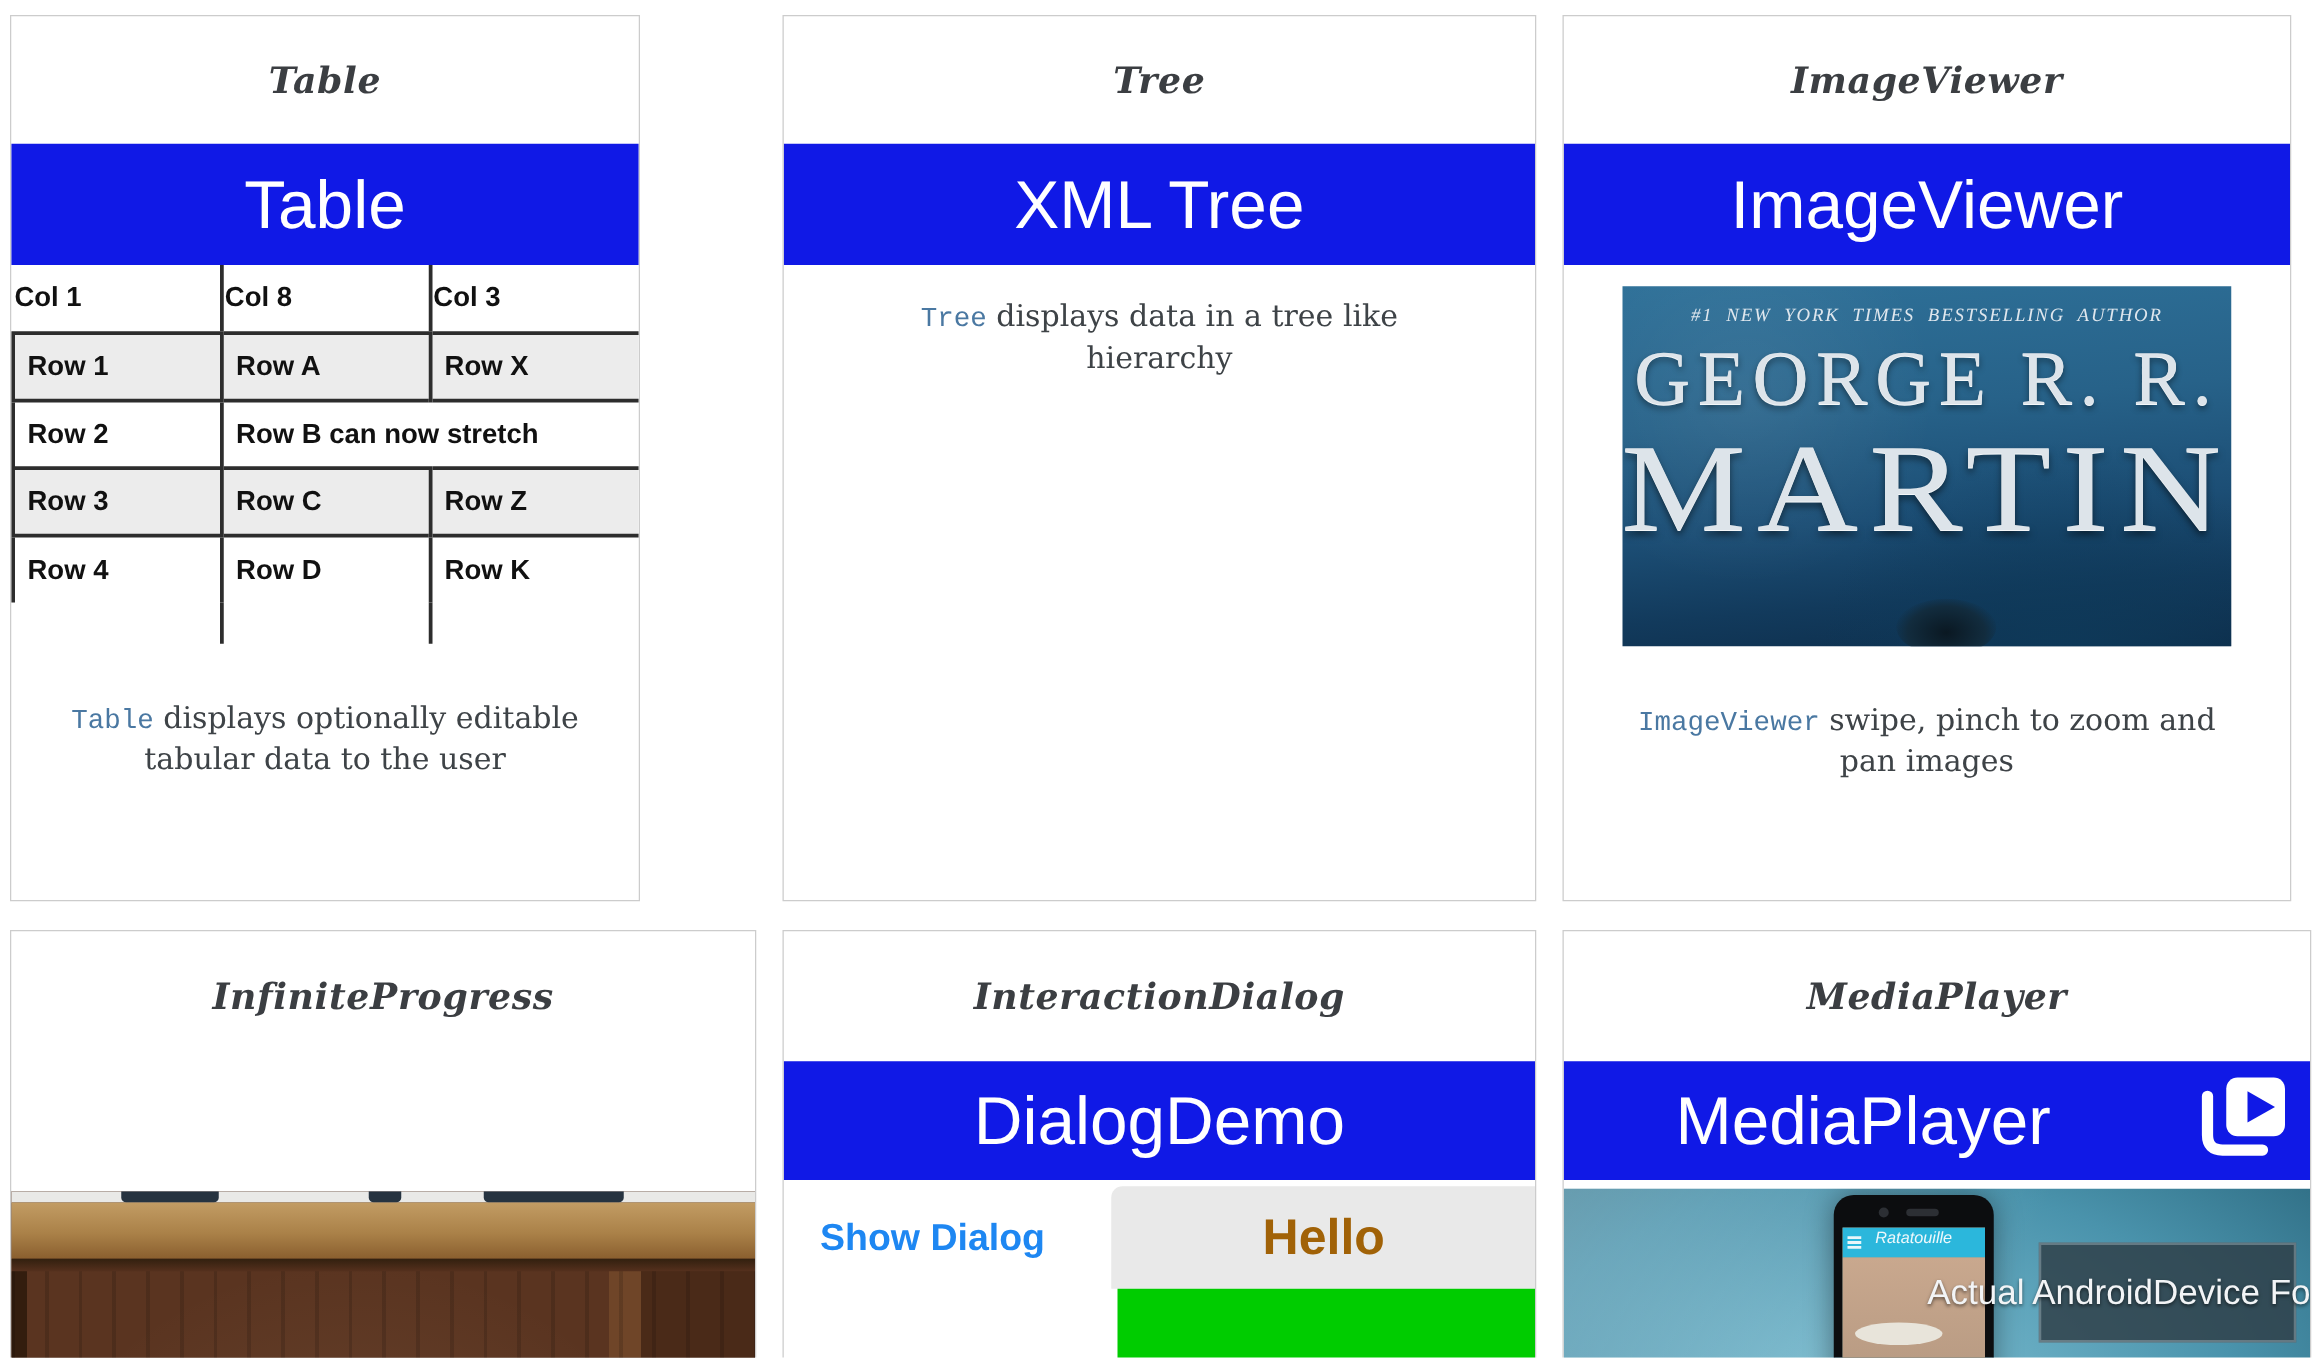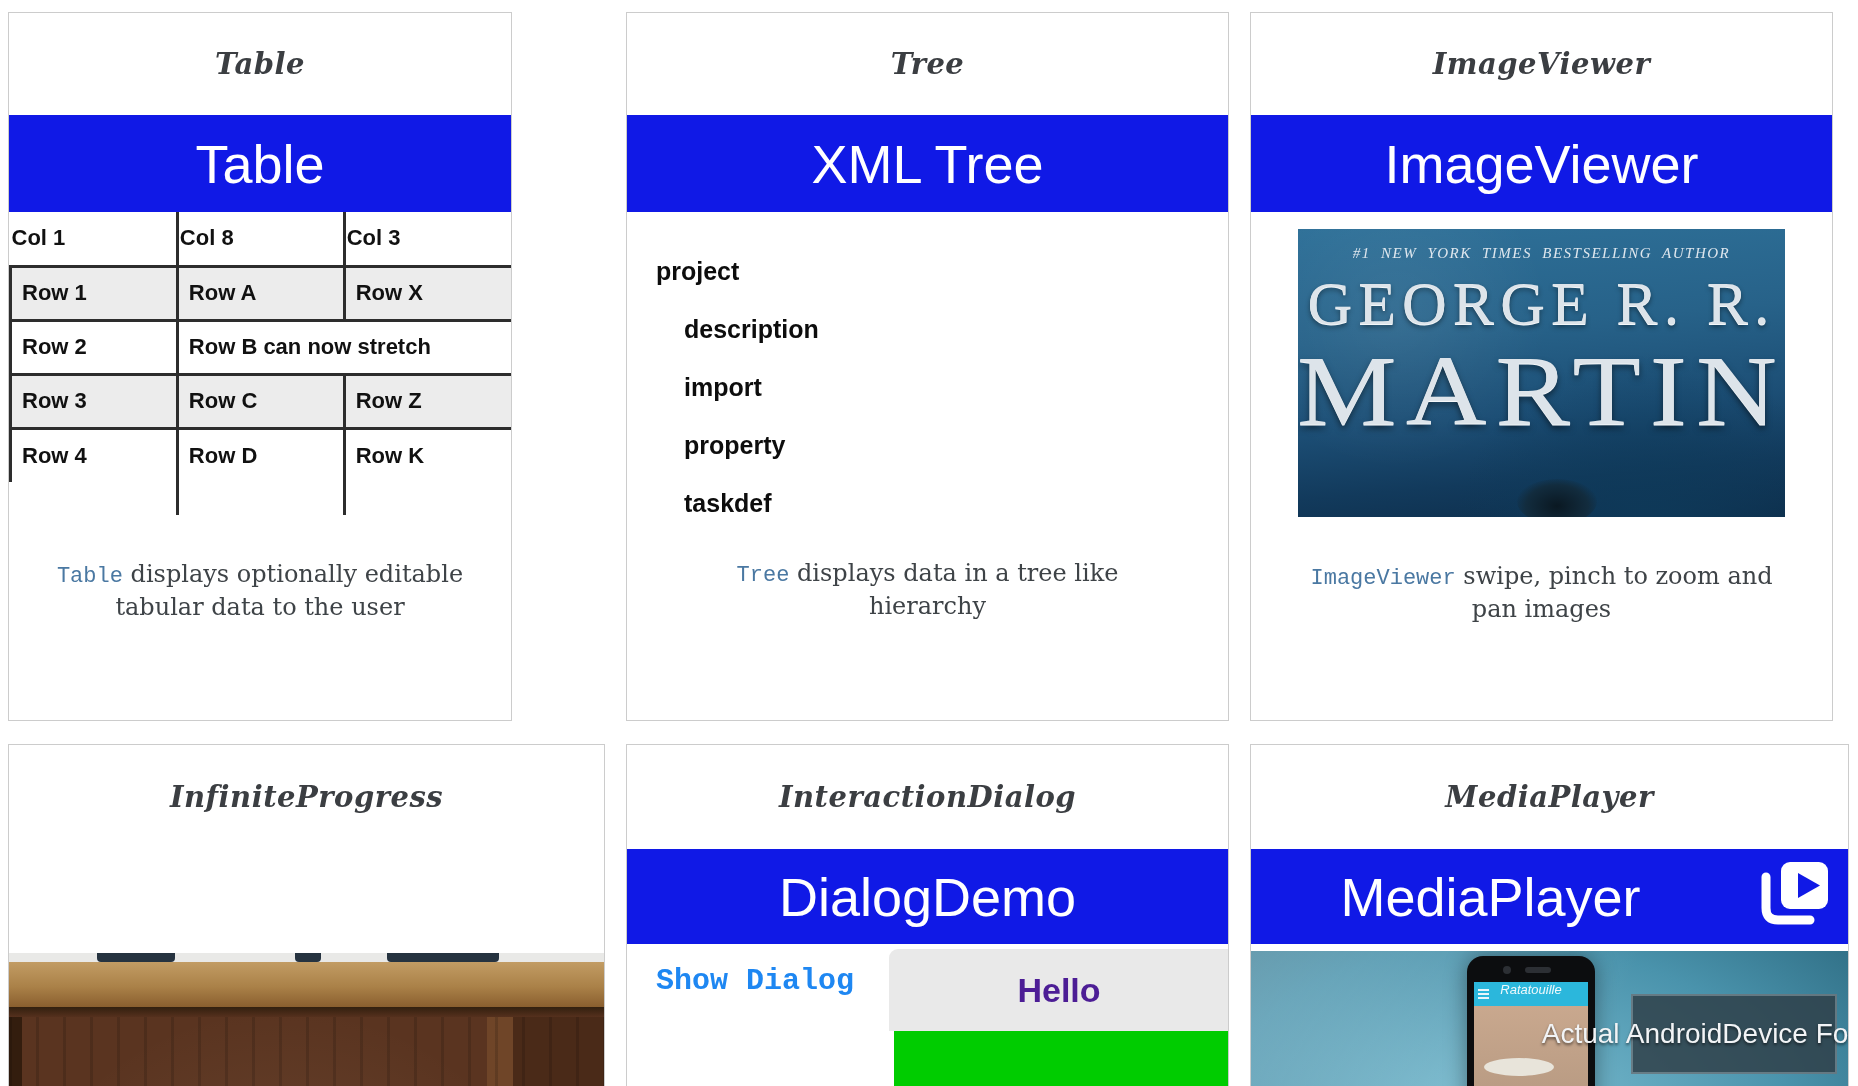--- a/index.html
+++ b/index.html
@@ -71,25 +71,25 @@
   .ip-shelf{position:absolute;top:9px;left:0;width:100%;height:45px;
     background:linear-gradient(180deg,#c29c64 0%,#aa8148 55%,#8a5f2f 100%);}
   .ip-shelf-shadow{position:absolute;top:54px;left:0;width:100%;height:10px;
     background:linear-gradient(180deg,#32200f,#55301d);}
   .ip-wood{position:absolute;top:64px;left:0;width:100%;height:536px;
     background:repeating-linear-gradient(90deg,rgba(0,0,0,.14) 0 3px,rgba(0,0,0,0) 3px 27px),
       radial-gradient(ellipse at 46% 45%,rgba(255,230,190,.10) 0%,rgba(255,230,190,0) 60%),
       linear-gradient(90deg,#331d0e 0 13px,#5a3420 13px 478px,#6f4528 478px 504px,#46281620 504px,#4a2a18 504px 100%);}
 
   
-  .show-dialog{position:absolute;left:29px;top:219px;font-weight:bold;font-size:30px;color:#1e87f2;cursor:pointer;font-family:Liberation Mono, monospace;}
+  .show-dialog{position:absolute;left:29px;top:229px;font-weight:bold;font-size:30px;color:#1e87f2;cursor:pointer;}
   .dialog{position:absolute;left:262px;top:204px;right:-1px;height:496px;}
   .dialog-header{height:82px;background:#e9e9e9;border-radius:9px 0 0 0;
     display:flex;align-items:center;justify-content:center;
-    font-weight:bold;font-size:34px;color:#4c1d95;}
+    font-weight:bold;font-size:40px;color:#a16207;}
   .dialog-body{position:absolute;top:82px;left:5px;right:0;bottom:0;background:#00cc00;}
 
   
   .c6 .banner .banner-text{padding-right:118px;}
   .mp-icon{position:absolute;right:18px;top:11px;}
   .video{position:relative;margin-top:7px;height:600px;overflow:hidden;
     background:linear-gradient(115deg,rgba(255,255,255,.22) 0%,rgba(255,255,255,0) 45%),
       radial-gradient(ellipse 760px 460px at 42% 28%,#7fc0d3 0%,#4a93ac 38%,#276278 68%,#143b4d 100%);}
   .phone{position:absolute;left:216px;top:5px;width:128px;height:430px;background:#0c0d0f;
     border-radius:16px;box-shadow:0 0 22px rgba(0,0,0,.4);}
@@ -154,27 +154,20 @@
       </tbody>
     </table>
     <p class="caption"><span class="code">Table</span><span> displays optionally editable tabular data to the user</span></p>
   </section>
 
   <section class="card c2">
     <div class="card-title">Tree</div>
     <div class="banner">
       <span>XML Tree</span>
     </div>
-    <ul class="tree">
-      <li class="lvl0">project</li>
-      <li class="lvl1">description</li>
-      <li class="lvl1">import</li>
-      <li class="lvl1">property</li>
-      <li class="lvl1">taskdef</li>
-    </ul>
     <p class="caption"><span class="code">Tree</span><span> displays data in a tree like hierarchy</span></p>
   </section>
 
   <section class="card c3">
     <div class="card-title">ImageViewer</div>
     <div class="banner">
       <span>ImageViewer</span>
     </div>
     <div class="book">
       <div class="book-tagline">#1 NEW YORK TIMES BESTSELLING AUTHOR</div>

